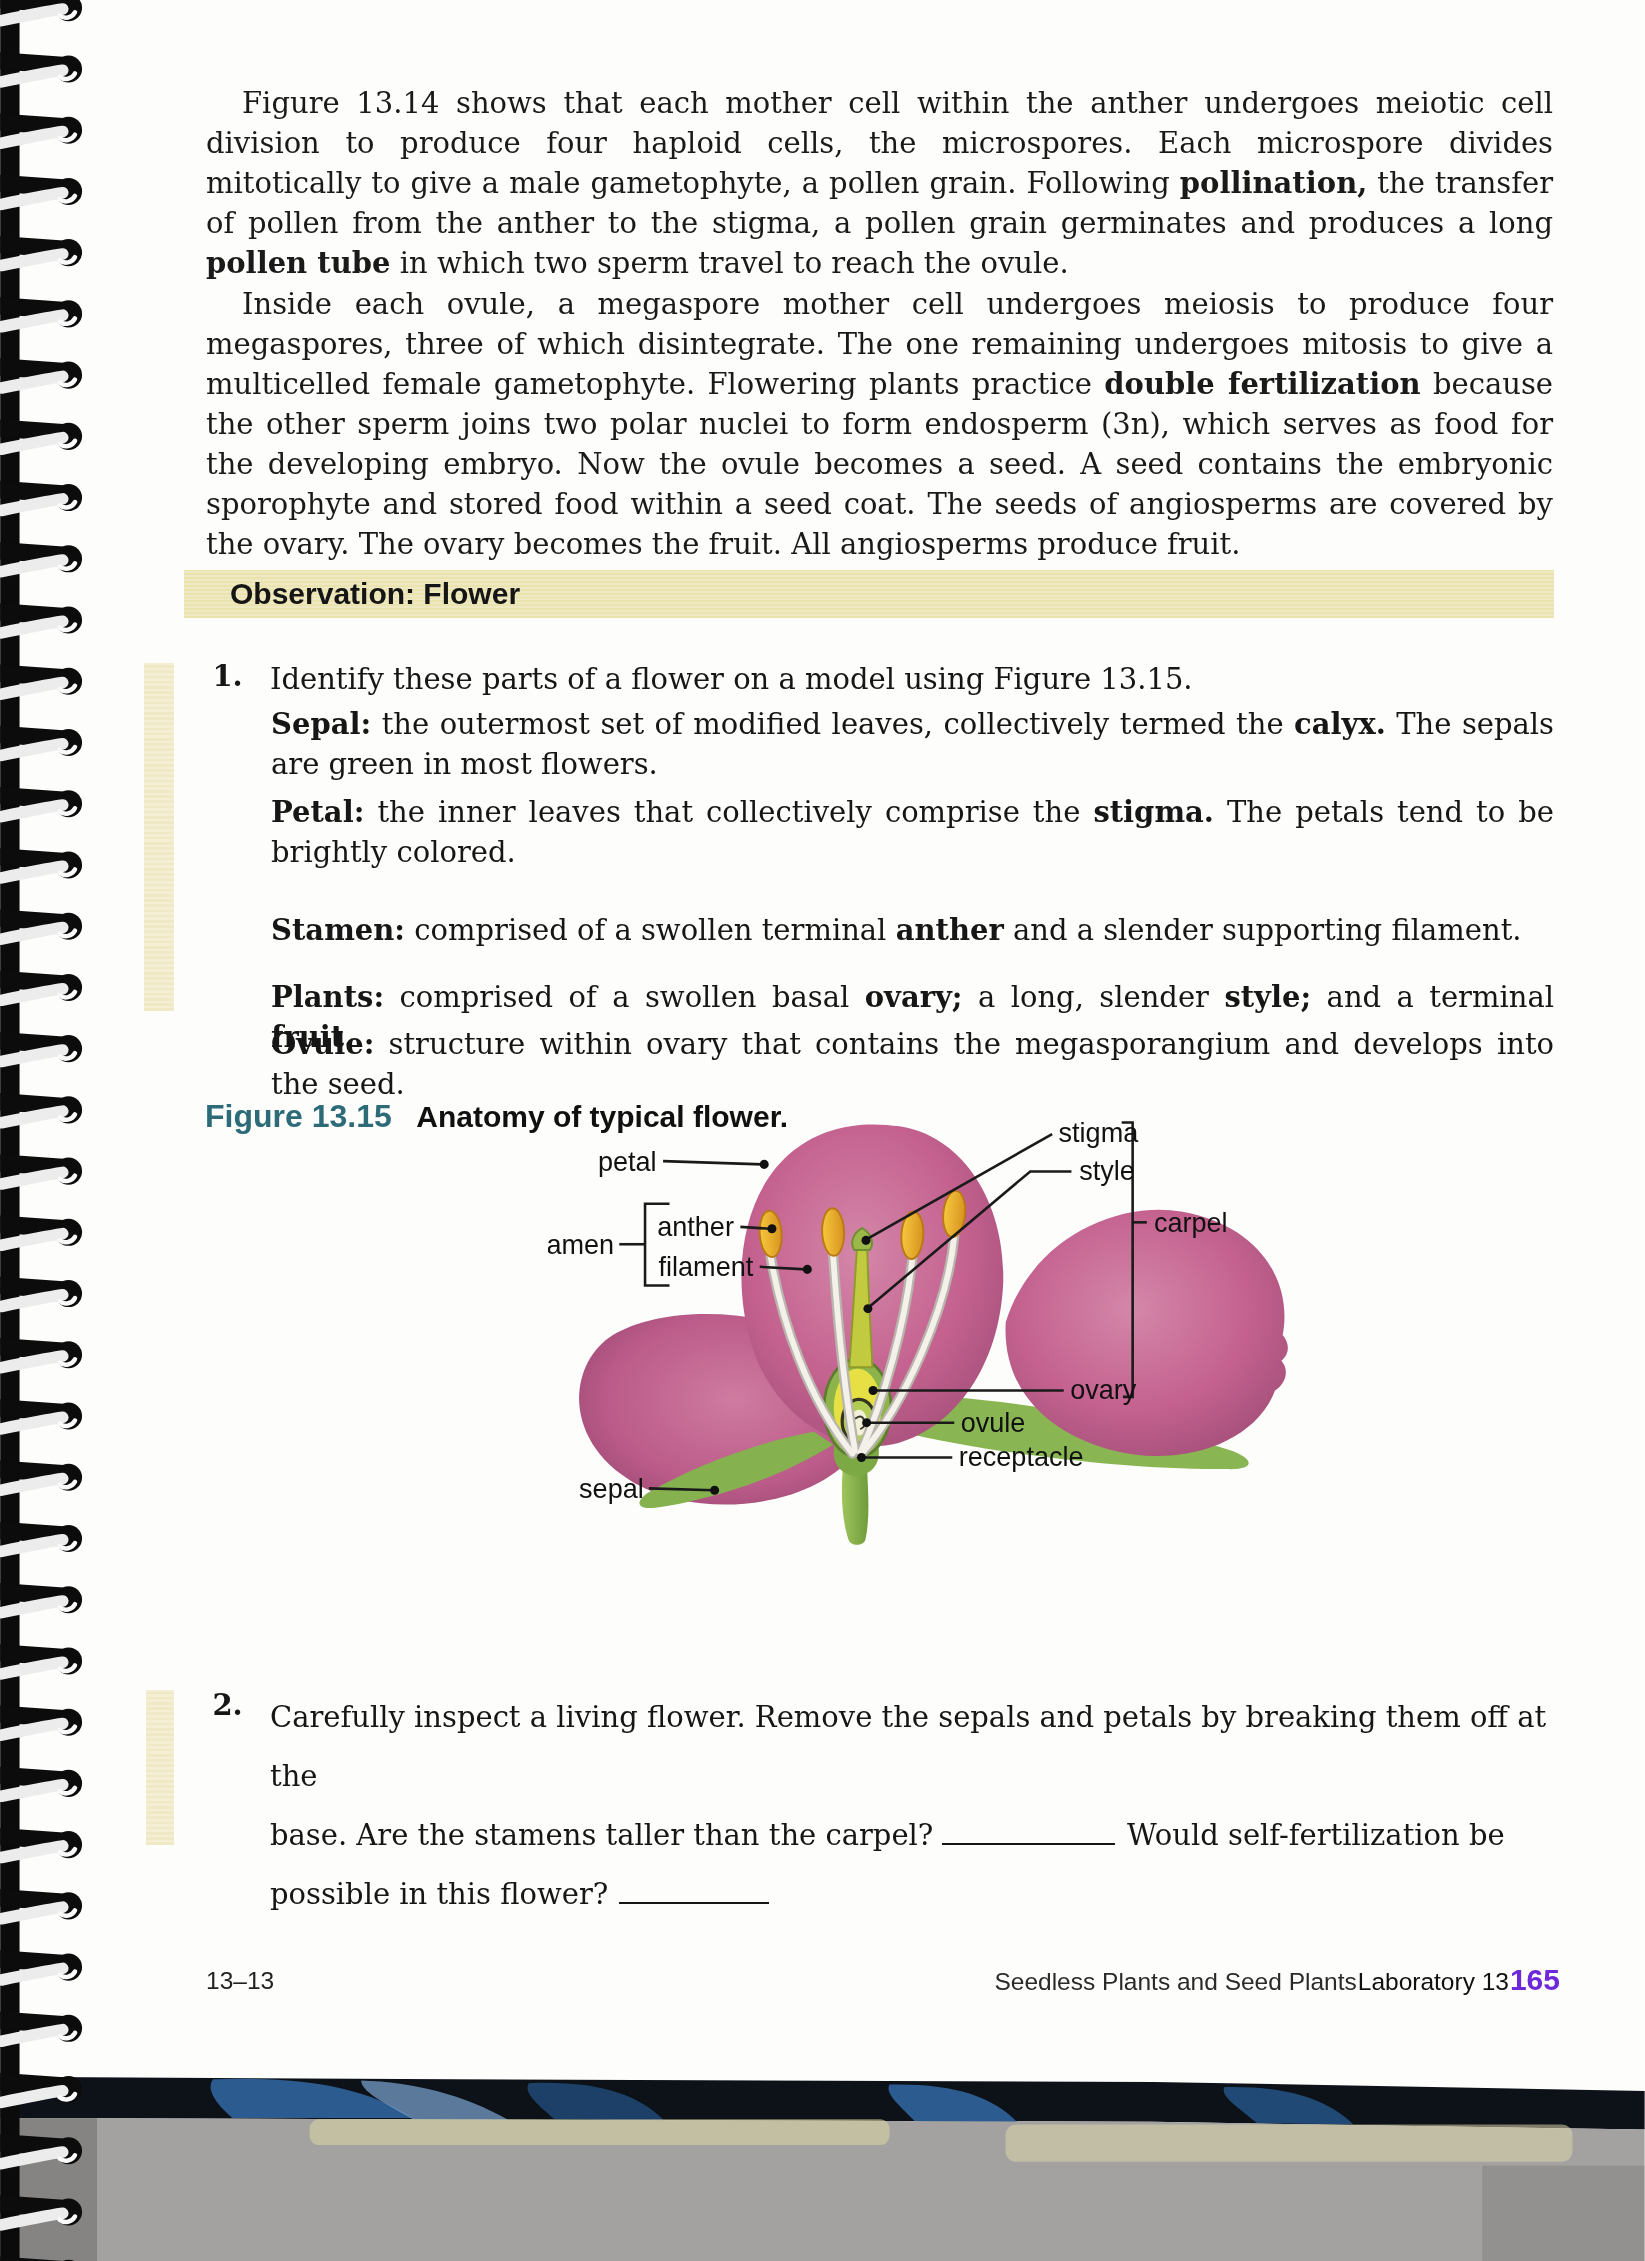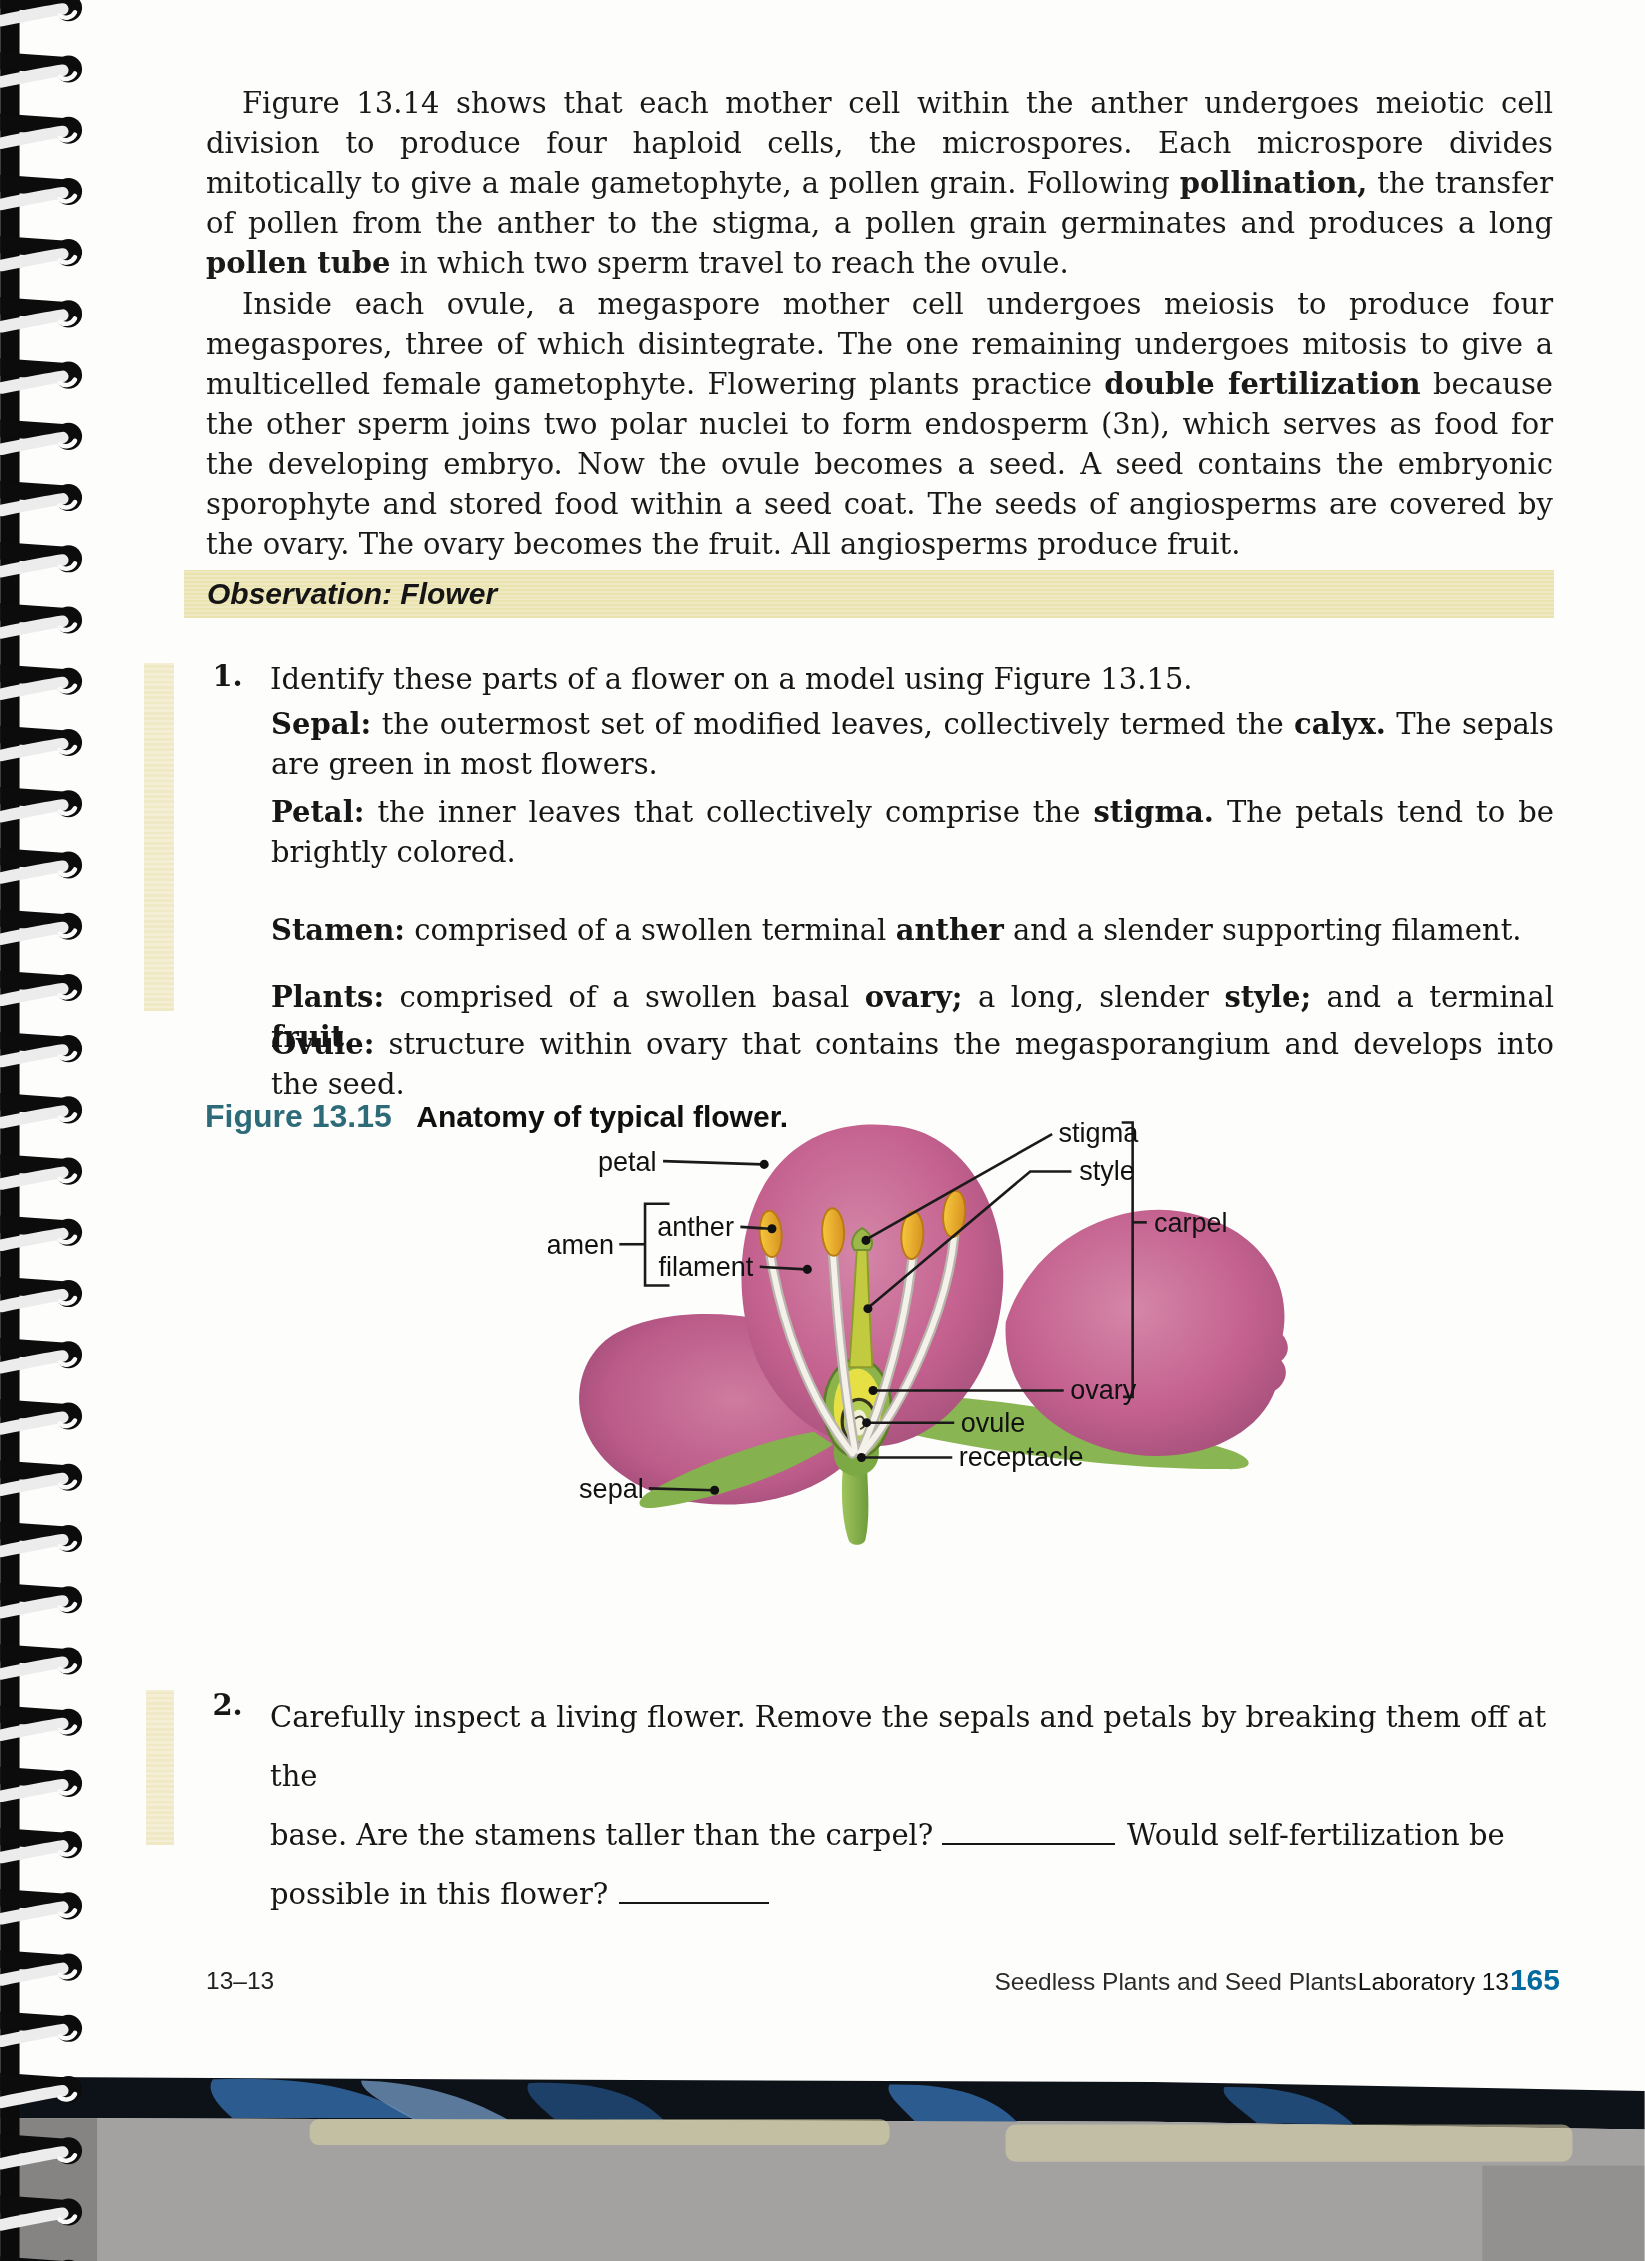--- a/index.html
+++ b/index.html
@@ -4,39 +4,39 @@
 <style>
   html,body{margin:0;padding:0;background:#8f8f8d;}
   #page{position:relative;width:1645px;height:2261px;background:#fdfdfb;overflow:hidden;
         font-family:"DejaVu Serif", serif;color:#161616;}
   .serif-block{position:absolute;left:206px;width:1347px;font-size:29px;line-height:40px;
         text-align:justify;color:#1a1a1a;}
   .serif-block p{margin:0;text-indent:36px;}
   .banner{position:absolute;left:184px;top:570px;width:1370px;height:48px;
         background:repeating-linear-gradient(0deg,#eae3ae 0 1.9px,#efe9c3 1.9px 3.9px);
         display:flex;align-items:center;}
-  .banner span{font-family:"Liberation Sans",sans-serif;font-style:italic;font-weight:bold;
-        font-size:30px;color:#151515;padding-left:23px;}
+  .banner span{font-family:"Liberation Sans",sans-serif;font-weight:bold;
+        font-size:30px;color:#151515;padding-left:46px;}
   .list-item{position:absolute;left:206px;width:1347px;}
   .num{position:absolute;left:6.4px;top:0;font-weight:bold;font-size:29px;}
   .item-body{margin-left:64px;font-size:29px;line-height:40px;text-align:justify;}
   .definition{position:absolute;left:271px;width:1283px;font-size:29px;line-height:40px;text-align:justify;}
   .fig-caption{position:absolute;left:205px;top:1057px;font-family:"Liberation Sans",sans-serif;margin-top:41px;}
   .fig-caption .fig-label{color:#2d6b79;font-weight:bold;font-size:32px;}
   .fig-caption .fig-text{color:#101010;font-weight:bold;font-size:30px;margin-left:24.5px;}
   .item2-line{font-size:29px;line-height:59px;}
   .blank{display:inline-block;border-bottom:2.6px solid #161616;height:22px;vertical-align:baseline;}
   .blank1{width:173px;margin:0 11.6px 0 9px;}
   .blank2{width:150px;margin-left:10.3px;}
   .hl-strip{position:absolute;background:repeating-linear-gradient(0deg,#efe9c6 0 2.6px,#f3eed4 2.6px 5.2px);}
   #footer-left{position:absolute;left:206px;top:1967px;font-family:"Liberation Sans",sans-serif;
         font-size:24.5px;color:#222;}
   #footer-right{position:absolute;right:85px;top:1963px;font-family:"Liberation Sans",sans-serif;
         font-size:24.5px;color:#2a2a2a;display:flex;align-items:baseline;gap:1px;}
-  #footer-right .pgnum{font-size:30px;font-weight:bold;color:#0369a1;}
+  #footer-right .pgnum{font-size:30px;font-weight:bold;color:#6d28d9;}
   svg text{font-family:"Liberation Sans",sans-serif;font-size:42px;fill:#111;}
   .abs{position:absolute;}
 </style>
 </head>
 <body>
 
 <div id="page">
 
   <div class="serif-block" style="top:83px;">
     <p><span>Figure 13.14 shows that each mother cell within the anther undergoes meiotic cell division to produce four haploid cells, the microspores. Each microspore divides mitotically to give a male gametophyte, a pollen grain. Following </span><b>pollination,</b><span> the transfer of pollen from the anther to the stigma, a pollen grain germinates and produces a long </span><b>pollen tube</b><span> in which two sperm travel to reach the ovule.</span></p>

